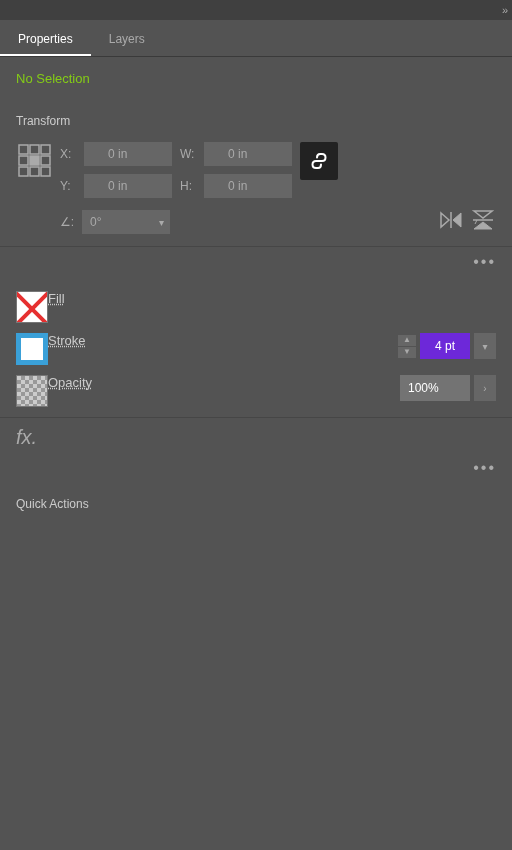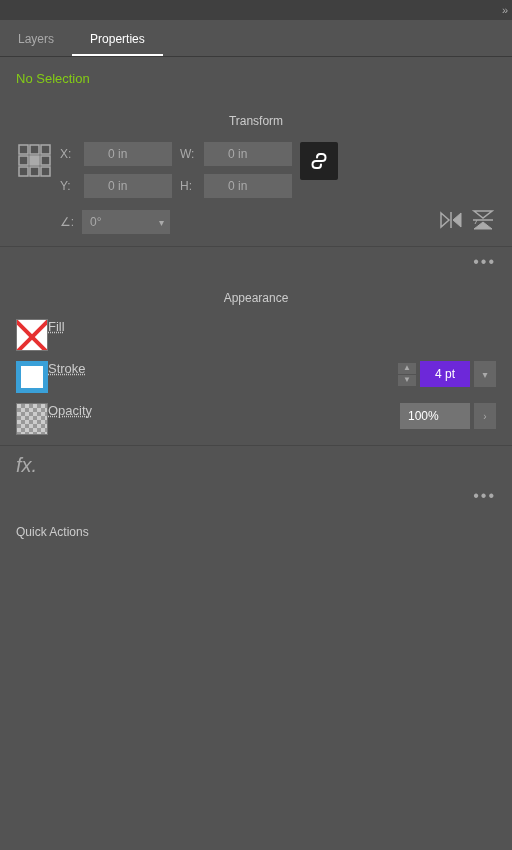--- a/index.html
+++ b/index.html
@@ -54,21 +54,20 @@
     .section {
       padding: 14px 16px 10px 16px;
       border-bottom: 1px solid #464646;
     }
 
     .section-title {
       font-size: 12px;
       color: #ccc;
       margin-bottom: 14px;
       font-weight: normal;
-      text-align: center;
     }
 
     .no-selection {
       font-size: 13px;
       color: #84cc16;
       padding: 14px 16px 14px 16px;
     }
 
     .transform-icon {
       width: 36px;
@@ -329,25 +328,25 @@
     }
   </style>
 </head>
 <body>
 
 <div class="top-bar">
   <span class="top-bar-arrows">»</span>
 </div>
 
 <div class="tabs">
+  <div class="tab active">
+    <span>Properties</span>
+  </div>
   <div class="tab">
     <span>Layers</span>
-  </div>
-  <div class="tab active">
-    <span>Properties</span>
   </div>
 </div>
 
 <div class="panel">
 
   <div class="no-selection">
     <span>No Selection</span>
   </div>
 
   <div class="section">
@@ -433,21 +432,20 @@
         </button>
       </div>
     </div>
   </div>
 
   <div class="more-btn">
     <span class="dots">•••</span>
   </div>
 
   <div class="section">
-    <div class="section-title">Appearance</div>
 
     <div class="appearance-items">
 
       <div class="appearance-item">
         <div class="color-swatch fill-swatch">
 
           <svg width="32" height="32" viewBox="0 0 32 32" style="position:absolute;top:0;left:0;">
             <line x1="0" y1="32" x2="32" y2="0" stroke="#e63030" stroke-width="4"></line>
           </svg>
         </div>

